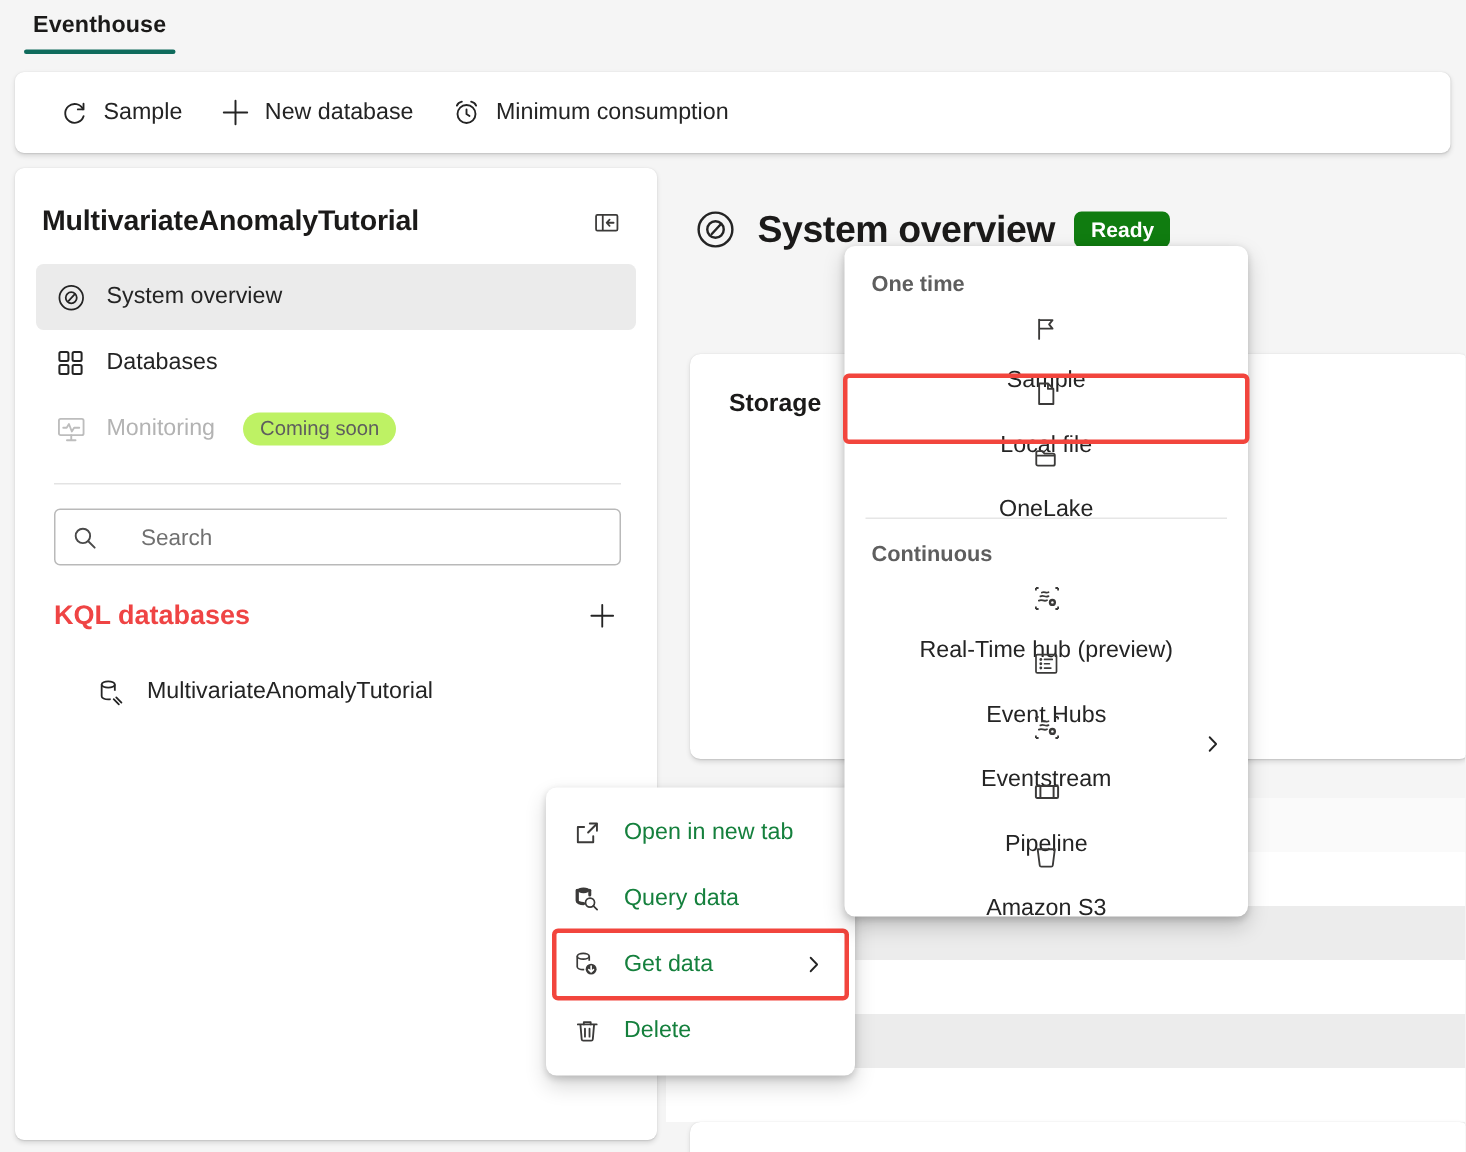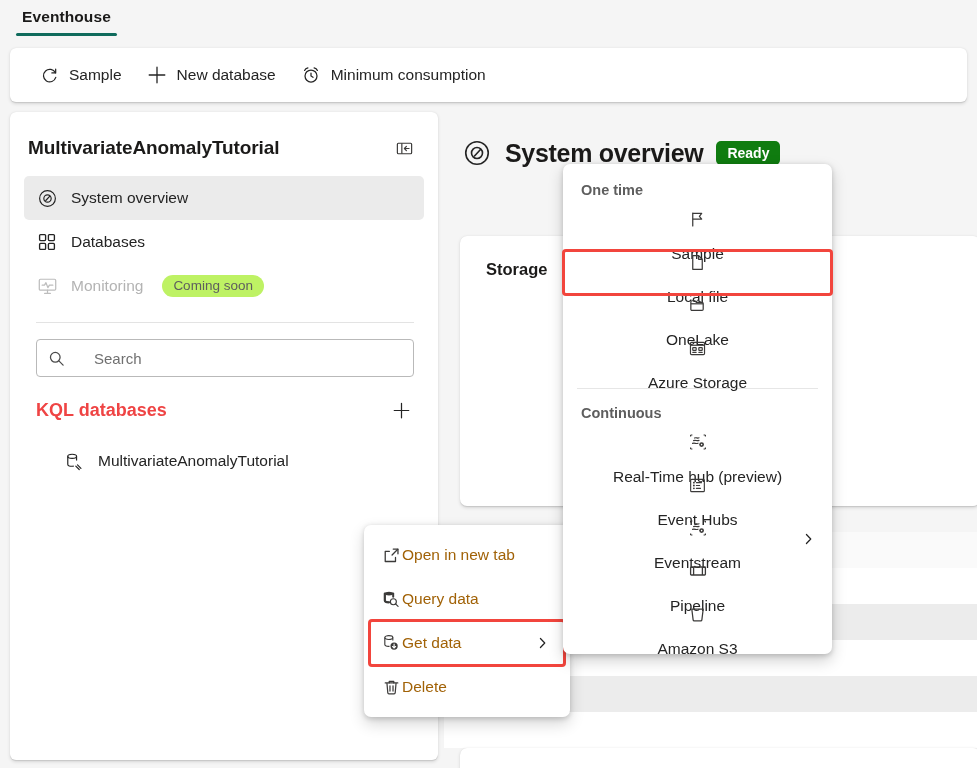--- a/index.html
+++ b/index.html
@@ -135,23 +135,23 @@
     box-shadow: 0 .3px .9px rgba(0,0,0,.10), 0 1.6px 3.6px rgba(0,0,0,.12);
   }
 
   
   .ctxmenu {
     position: absolute; left: 364px; top: 525px; width: 206px;
     background: #ffffff; border-radius: 7px; padding: 8px 0;
     box-shadow: 0 1.8px 5px rgba(0,0,0,.16), 0 6.4px 14.4px rgba(0,0,0,.16);
   }
   .mi {
-    display: flex; align-items: center; gap: 0;
+    display: flex; align-items: center; gap: 14px;
     height: 44px; padding: 0 16px; cursor: pointer;
-    font-size: 15.5px; color: #a16207; position: relative;
+    font-size: 15.5px; color: #15803d; position: relative;
   }
   .mi .gi { width: 22px; height: 22px; display: flex; align-items: center; justify-content: center; flex: 0 0 22px; }
   .mi .chev { position: absolute; right: 14px; top: 50%; transform: translateY(-50%); }
   .mi.highlight {
     outline: 3px solid #f2453d; outline-offset: -1px; border-radius: 2px;
     margin: 0 6px; padding-left: 10px;
   }
 
   
   .submenu {
@@ -438,32 +438,20 @@
     <div class="smi">
       <span class="gi">
         <svg width="19" height="19" viewBox="0 0 20 20" fill="none" stroke="#3b3a39" stroke-width="1.3">
           <path d="M3 6.2c0-.7.5-1.2 1.2-1.2h3l1.6 1.8h6c.7 0 1.2.5 1.2 1.2v6c0 .7-.5 1.2-1.2 1.2H4.2c-.7 0-1.2-.5-1.2-1.2z" stroke-linejoin="round"></path>
           <path d="M3 8.2h12.8"></path>
         </svg>
       </span>
       <span>OneLake</span>
     </div>
 
-    <div class="smi">
-      <span class="gi">
-        <svg width="19" height="19" viewBox="0 0 20 20" fill="none" stroke="#3b3a39" stroke-width="1.25">
-          <rect x="2.6" y="3.6" width="14.8" height="12.8" rx="1.2"></rect>
-          <path d="M2.6 6.6h14.8"></path>
-          <rect x="5" y="9" width="3.6" height="3" rx=".5"></rect>
-          <rect x="11.4" y="9" width="3.6" height="3" rx=".5"></rect>
-          <path d="M5 14h3.6M11.4 14H15" stroke-linecap="round"></path>
-        </svg>
-      </span>
-      <span>Azure Storage</span>
-    </div>
 
     <div class="sm-sep"></div>
 
     <div class="grp-label">Continuous</div>
 
     <div class="smi">
       <span class="gi">
         <svg width="20" height="20" viewBox="0 0 20 20" fill="none" stroke="#3b3a39" stroke-width="1.2">
           <path d="M2.6 3v1.6M2.6 17v-1.6M17.4 3v1.6M17.4 17v-1.6M2.6 3h1.8M2.6 17h1.8M17.4 3h-1.8M17.4 17h-1.8"></path>
           <path d="M4.6 11.4c2.2-1.1 3.2.9 5.4-.2M5.6 8.6c2.2-1.1 3.2.9 5.4-.2M6.6 6c1.8-.9 2.7.7 4.4-.2" stroke-linecap="round"></path>

